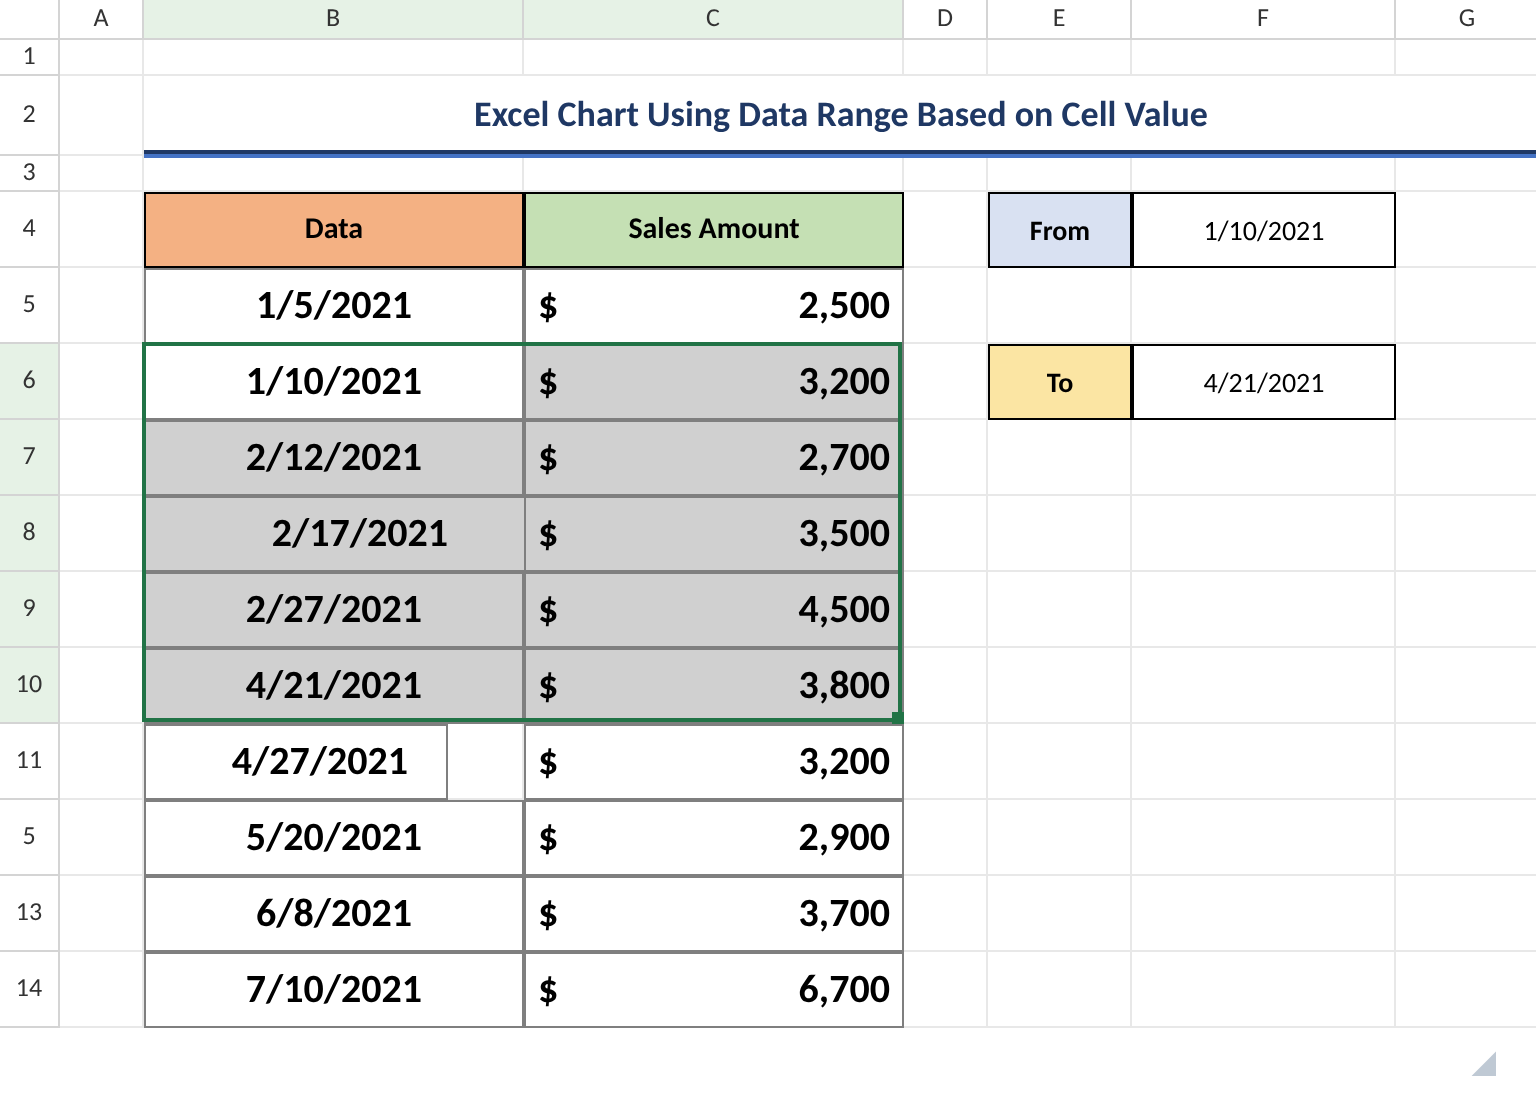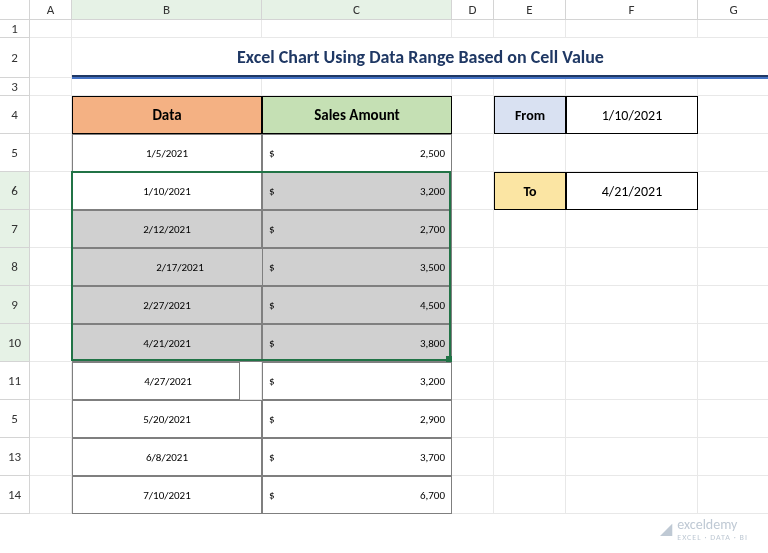--- a/index.html
+++ b/index.html
@@ -95,21 +95,22 @@
   .data-header {
     font-weight: bold;
     font-size: 15px;
     justify-content: center;
     border: 1px solid #000;
   }
   .date-header { background: #F4B183; }
   .sales-header { background: #C5E0B4; }
   .data-cell {
     border: 1px solid #7f7f7f;
-    font-size: 11px;
+    font-size: 20px;
+    font-weight: bold;
   }
   .date-cell { justify-content: center; }
   .amount-cell { justify-content: space-between; }
   .selected-cell { background: #d0d0d0; }
   .selection-outline {
     position: absolute;
     border: 2px solid #217346;
     pointer-events: none;
   }
   .selection-handle {
@@ -303,21 +304,21 @@
       <div class="cell data-cell date-cell selected-cell" style="left: 42px; top: 266px; width: 190px; height: 38px;">2/27/2021</div>
       <div class="cell data-cell amount-cell selected-cell" style="left: 232px; top: 266px; width: 190px; height: 38px;">
         <span>$</span>
         <span>4,500</span>
       </div>
       <div class="cell data-cell date-cell selected-cell" style="left: 42px; top: 304px; width: 190px; height: 38px;">4/21/2021</div>
       <div class="cell data-cell amount-cell selected-cell" style="left: 232px; top: 304px; width: 190px; height: 38px;">
         <span>$</span>
         <span>3,800</span>
       </div>
-      <div class="cell data-cell date-cell" style="left: 42px; top: 342px; width: 168px; height: 38px; padding-left: 30px;">4/27/2021</div>
+      <div class="cell data-cell date-cell" style="left: 42px; top: 342px; width: 152px; height: 38px; padding-left: 30px;">4/27/2021</div>
       <div class="cell data-cell amount-cell" style="left: 232px; top: 342px; width: 190px; height: 38px;">
         <span>$</span>
         <span>3,200</span>
       </div>
       <div class="cell data-cell date-cell" style="left: 42px; top: 380px; width: 190px; height: 38px;">5/20/2021</div>
       <div class="cell data-cell amount-cell" style="left: 232px; top: 380px; width: 190px; height: 38px;">
         <span>$</span>
         <span>2,900</span>
       </div>
       <div class="cell data-cell date-cell" style="left: 42px; top: 418px; width: 190px; height: 38px;">6/8/2021</div>
@@ -336,17 +337,13 @@
       </div>
       <div class="cell from-label" style="left: 464px; top: 76px; width: 72px; height: 38px;">From</div>
       <div class="cell input-cell" style="left: 536px; top: 76px; width: 132px; height: 38px;">1/10/2021</div>
       <div class="cell to-label" style="left: 464px; top: 152px; width: 72px; height: 38px;">To</div>
       <div class="cell input-cell" style="left: 536px; top: 152px; width: 132px; height: 38px;">4/21/2021</div>
     </div>
 </div>
 
 <div class="watermark">
   <span class="logo-icon">◢</span>
-  <span>
-    <span>exceldemy</span>
-    <span class="sub">EXCEL · DATA · BI</span>
-  </span>
 </div>
 
 </body></html>

